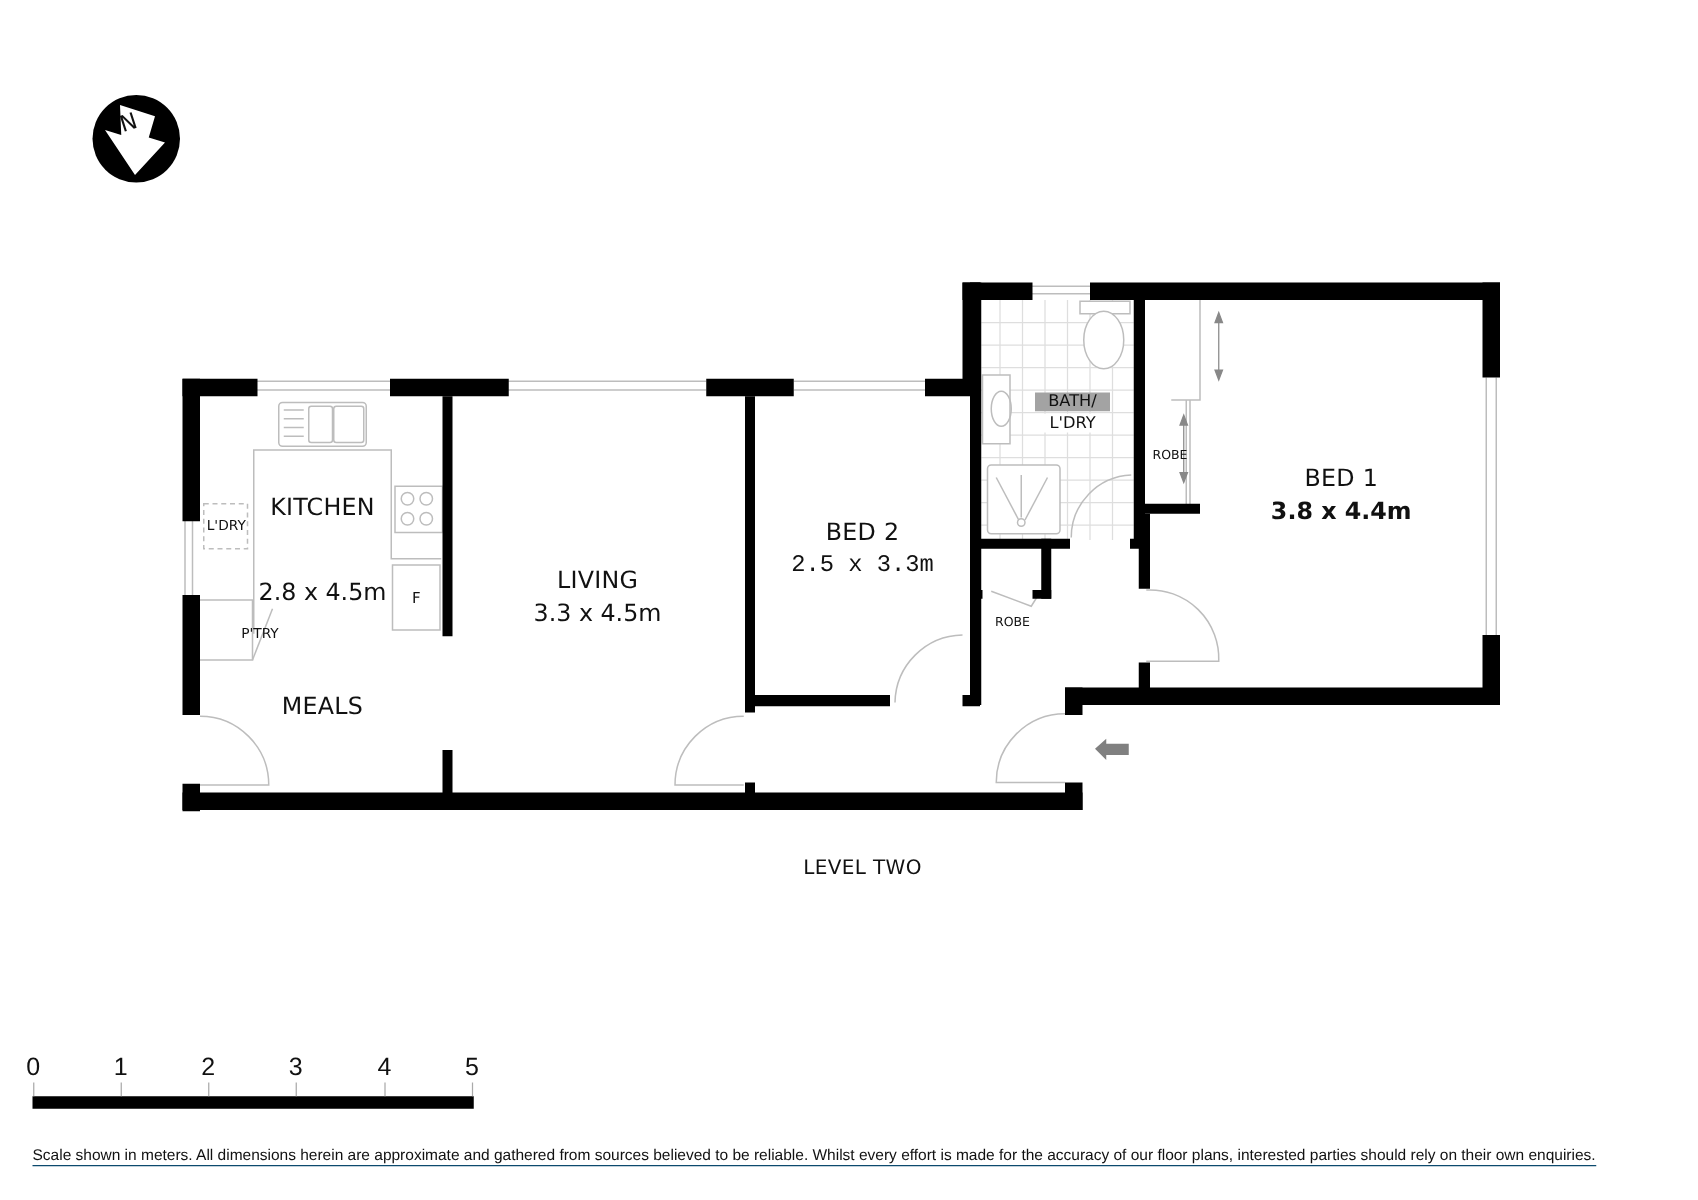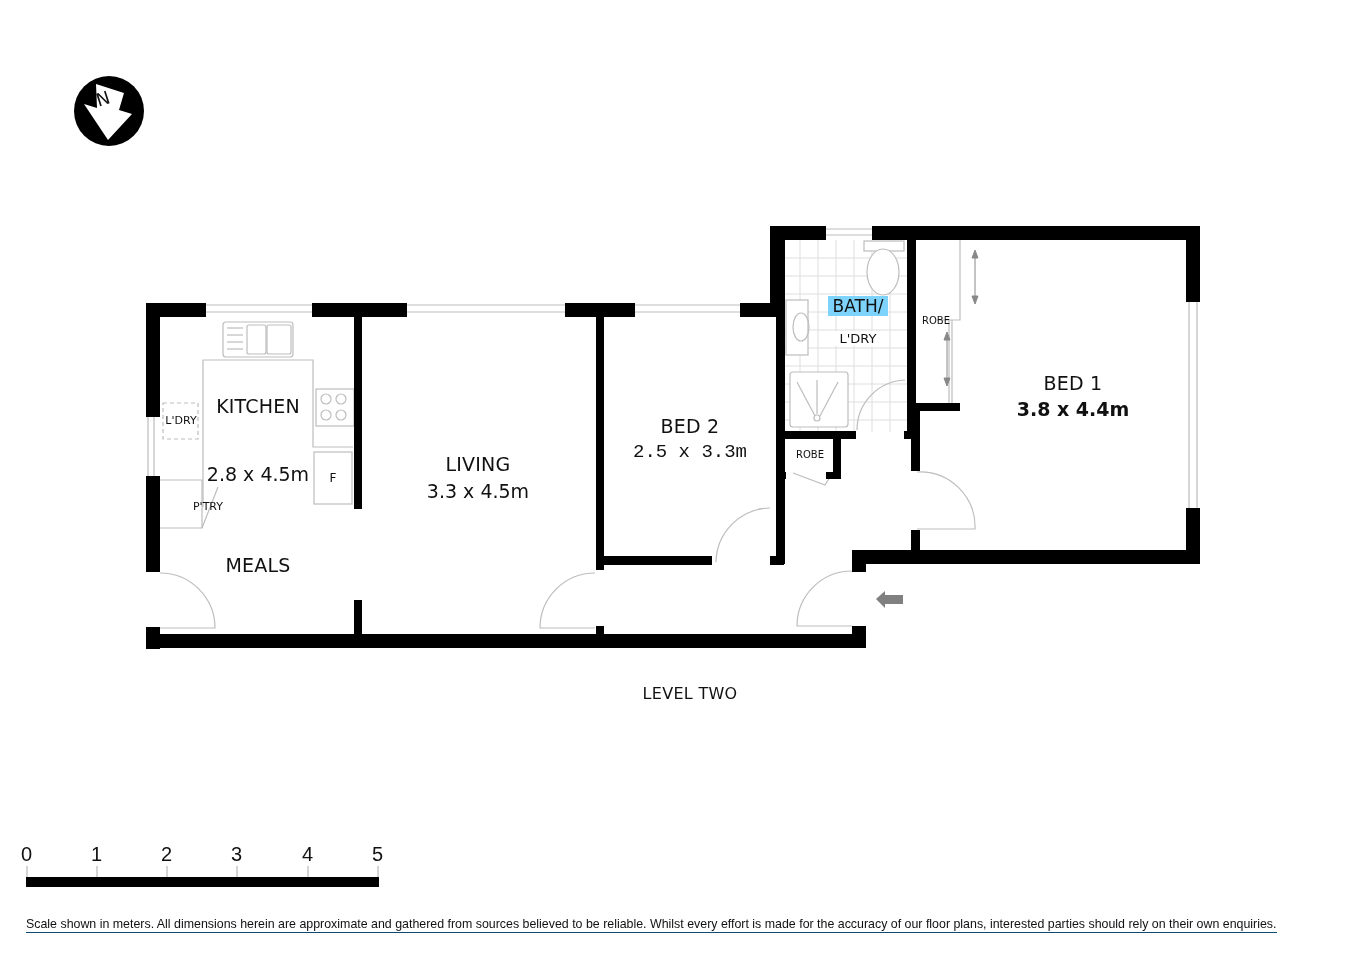--- a/index.html
+++ b/index.html
@@ -4,21 +4,21 @@
 <style>
   html, body { margin: 0; padding: 0; background: #ffffff; }
   body { width: 1358px; height: 960px; position: relative; overflow: hidden;
          font-family: "Liberation Sans", "DejaVu Sans", sans-serif; color: #111; }
   svg.plan { position: absolute; left: 0; top: 0; }
   .lbl { position: absolute; text-align: center; color: #111;
          font-family: "DejaVu Sans", "Liberation Sans", sans-serif; white-space: nowrap; }
   .room-name { font-size: 19px; letter-spacing: 0.2px; }
   .room-dim { font-size: 19px; }
   .small { font-size: 11px; }
-  .tiny { font-size: 10px; }
+  .tiny { font-size: 10px; margin-top: 44px; }
   .level-title { position: absolute; left: 560px; top: 684px; width: 260px; text-align: center;
                  font-size: 16px; font-family: "DejaVu Sans", sans-serif; letter-spacing: 0.3px; }
   .scale-num { position: absolute; top: 843px; font-size: 20px; font-family: "Liberation Sans", sans-serif; }
   .disclaimer { position: absolute; left: 26px; top: 917px; font-size: 12.4px;
                 font-family: "Liberation Sans", sans-serif; white-space: nowrap;
                 border-bottom: 1px solid #0c4a6e; padding-bottom: 1px; }
 </style>
 </head>
 <body>
 
@@ -200,21 +200,21 @@
 <div class="lbl small" style="left:158px; top:500px; width:44px;margin-left:28px;">P'TRY</div>
 <div class="lbl small" style="left:314px; top:471px; width:38px; font-size:12px;">F</div>
 <div class="lbl room-name" style="left:198px; top:554px; width:120px;">MEALS</div>
 
 <div class="lbl room-name" style="left:418px; top:453px; width:120px;">LIVING</div>
 <div class="lbl room-dim" style="left:413px; top:480px; width:130px;">3.3 x 4.5m</div>
 
 <div class="lbl room-name" style="left:630px; top:415px; width:120px;">BED 2</div>
 <div class="lbl room-dim" style="left:625px; top:441px; width:130px;font-family:Liberation Mono, monospace;">2.5 x 3.3m</div>
 
-<div class="lbl small" style="left:828px; top:296px; width:60px; font-size:17px; background:#7dd3fc;">BATH/</div>
+<div class="lbl small" style="left:828px; top:314px; width:60px; font-size:13px; background:#a3a3a3;">BATH/</div>
 <div class="lbl small" style="left:828px; top:331px; width:60px; font-size:13px; background:#fff;">L'DRY</div>
 <div class="lbl tiny" style="left:787px; top:449px; width:46px;">ROBE</div>
 <div class="lbl tiny" style="left:918px; top:315px; width:36px;">ROBE</div>
 
 <div class="lbl room-name" style="left:1013px; top:372px; width:120px;">BED 1</div>
 <div class="lbl room-dim" style="left:1008px; top:398px; width:130px;font-weight:bold;">3.8 x 4.4m</div>
 
 <div class="level-title">LEVEL TWO</div>
 
 <div class="scale-num" style="left:21px;">0</div>

